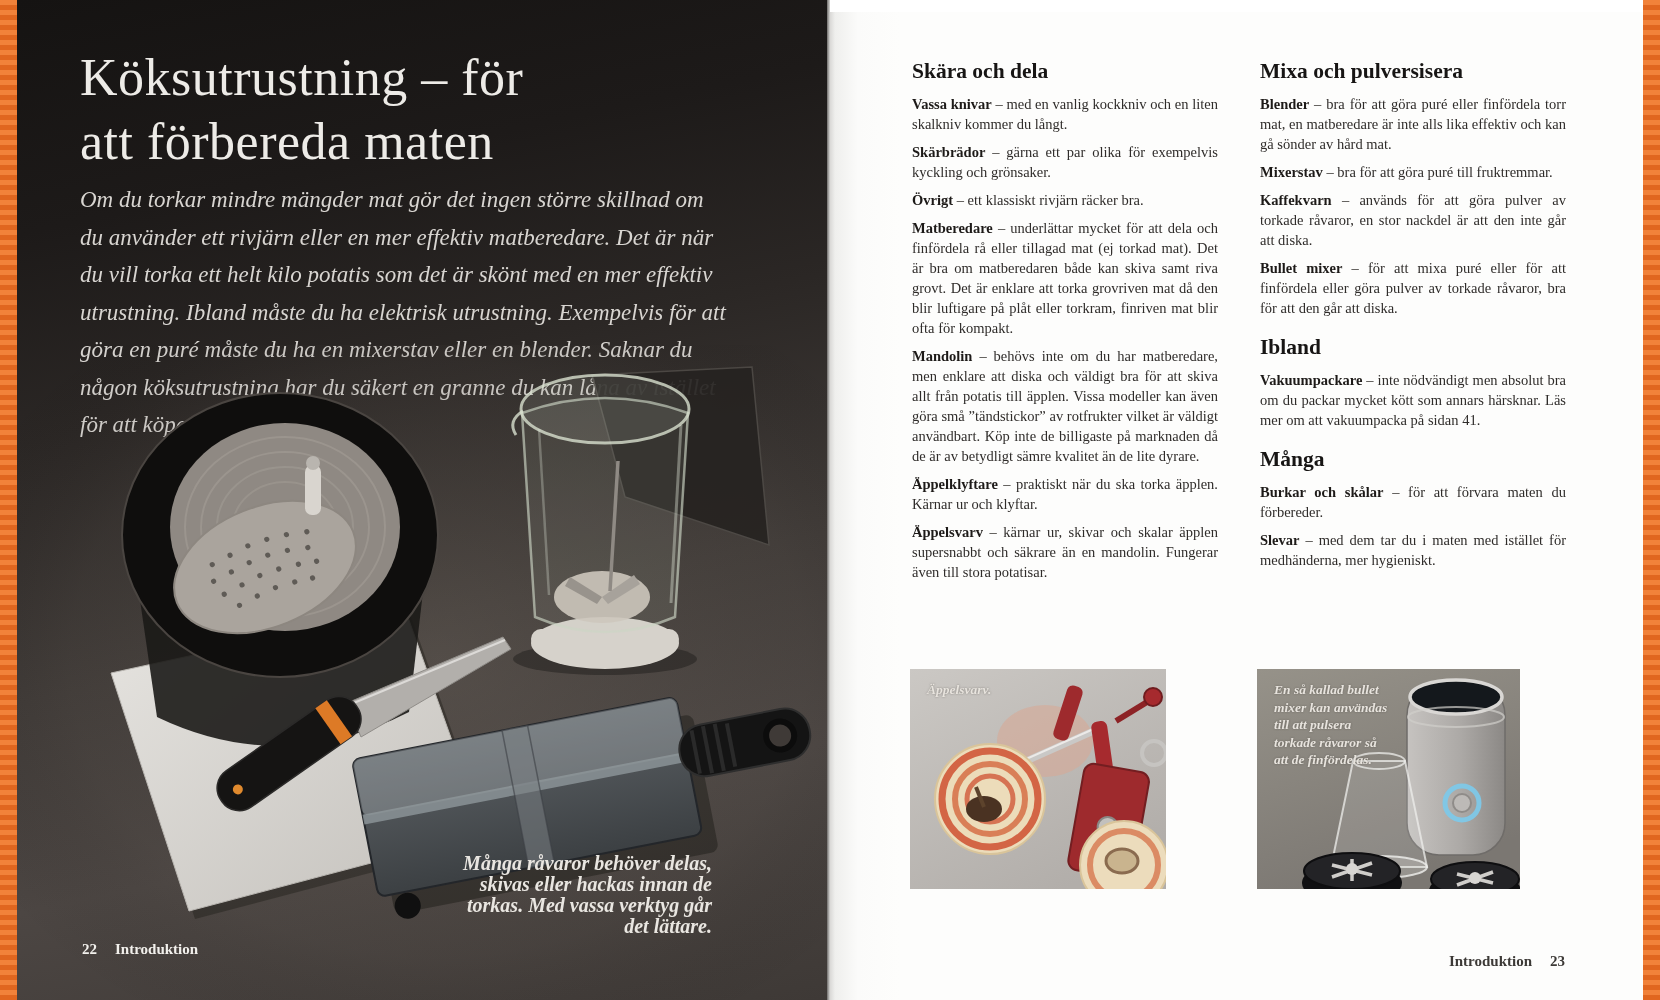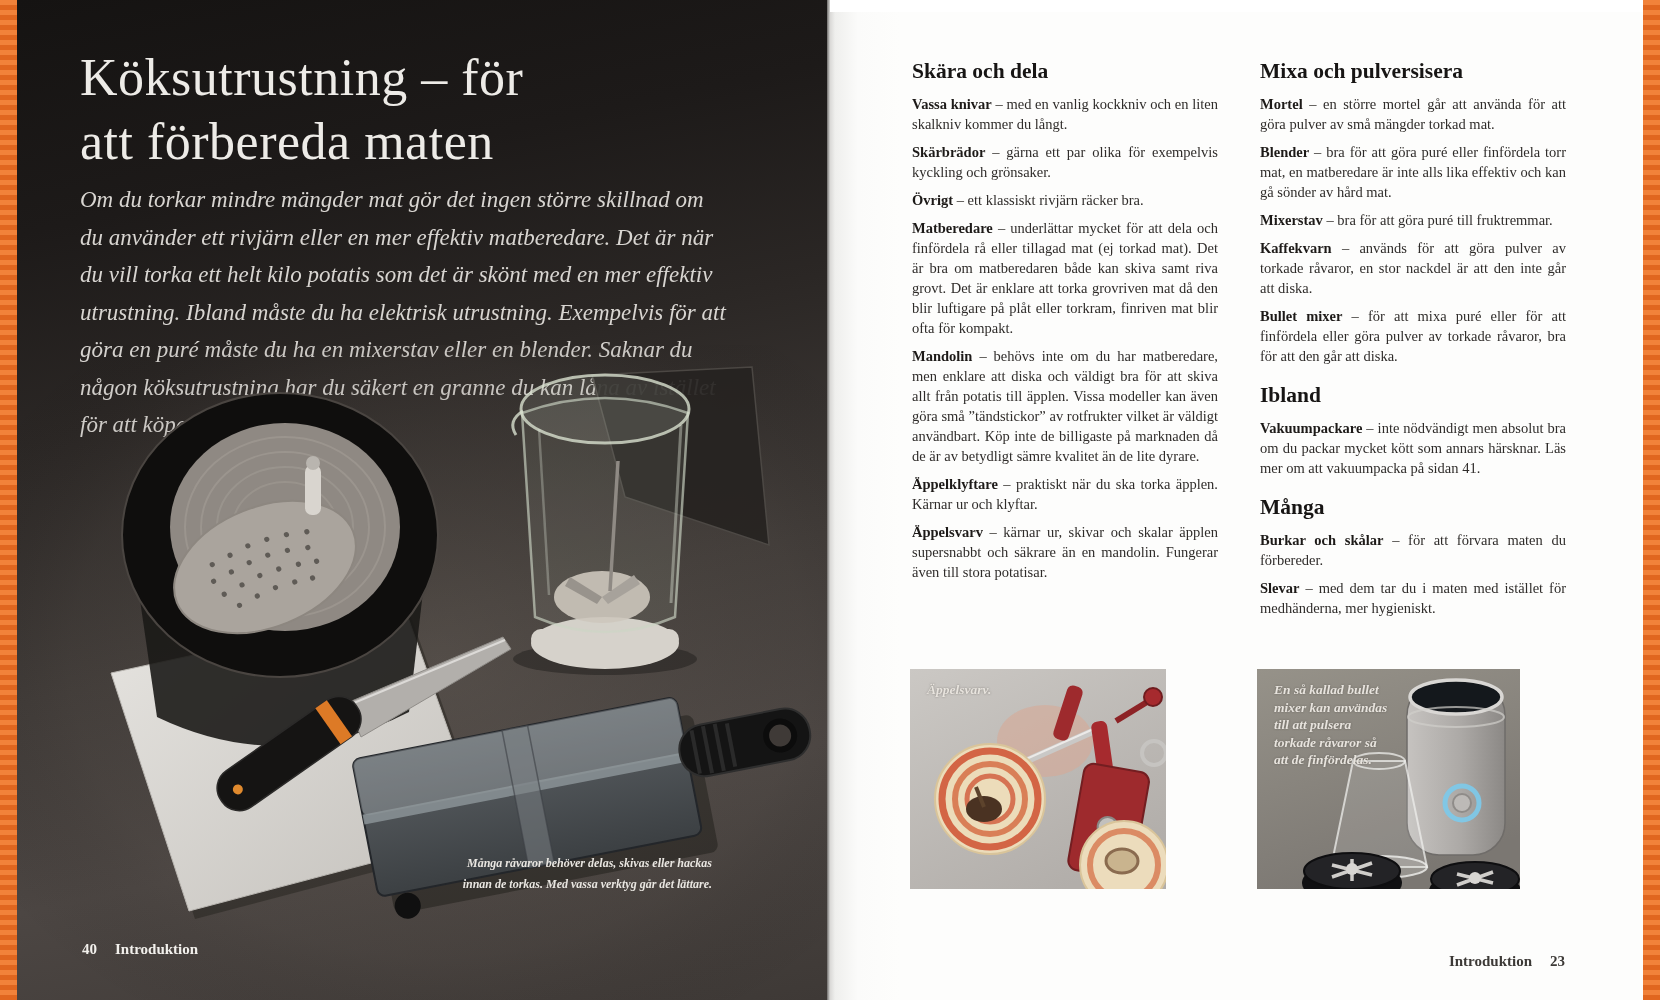--- a/index.html
+++ b/index.html
@@ -12,21 +12,21 @@
   #edge-right{left:1643px;}
   
   #page-left{position:absolute;left:17px;top:0;width:810px;height:1000px;overflow:hidden;
     background:linear-gradient(168deg,#151312 0%,#1d1a19 20%,#2b2725 38%,#403b38 60%,#4c4643 78%,#3e3936 100%);}
   #left-title{position:absolute;left:63px;top:46px;width:700px;
     font-size:52px;line-height:64px;font-weight:400;color:#edebe7;letter-spacing:.5px;}
   #left-intro{position:absolute;left:63px;top:181px;width:652px;
     font-style:italic;font-size:23px;line-height:37.5px;color:#d8d5d1;}
   #equip-photo{position:absolute;left:0;top:345px;width:810px;height:655px;}
   #left-photo-caption{position:absolute;right:115px;top:853px;width:250px;text-align:right;
-    font-style:italic;font-weight:600;font-size:12px;line-height:21px;color:#e9e6e1;}
+    font-style:italic;font-weight:600;font-size:20px;line-height:21px;color:#e9e6e1;}
   .footer{position:absolute;top:941px;font-size:15px;font-weight:bold;}
   #footer-left{left:65px;color:#f2f0ec;}
   #footer-right{right:78px;text-align:right;color:#3c3936;}
   .footer .num-gap{display:inline-block;width:18px;}
   
   #spine{position:absolute;left:827px;top:0;width:3px;height:1000px;
     background:linear-gradient(90deg,#6f6d6b,#d9d9d7);}
   
   #page-right{position:absolute;left:830px;top:0;width:813px;height:1000px;overflow:hidden;
     background:linear-gradient(90deg,#d9d8d6 0px,#efefed 5px,#fbfbfa 28px,#fdfdfc 70px);margin-top:12px;}
@@ -169,42 +169,41 @@
           <line x1="720" y1="416" x2="720" y2="460" stroke="#2a2a2a" stroke-width="4"></line>
           <circle cx="770" cy="438" r="14" fill="#3f3a37" stroke="#0c0c0c" stroke-width="6"></circle>
         </g>
         <circle cx="372" cy="534" r="13" fill="#101010"></circle>
       </g>
     </svg>
 
     <div id="left-photo-caption">Många råvaror behöver delas, skivas eller hackas innan de torkas. Med vassa verktyg går det lättare.</div>
 
     <div id="footer-left" class="footer">
-      <span>40</span><span class="num-gap"></span><span>Introduktion</span>
+      <span>22</span><span class="num-gap"></span><span>Introduktion</span>
     </div>
   </div>
 
   <div id="spine"></div>
 
   <div id="page-right">
 
     <div id="col1" class="col">
       <h2 class="section-heading">Skära och dela</h2>
       <p class="entry"><b class="term">Vassa knivar</b><span> – med en vanlig kockkniv och en liten skalkniv kommer du långt.</span></p>
       <p class="entry"><b class="term">Skärbrädor</b><span> – gärna ett par olika för exempelvis kyckling och grönsaker.</span></p>
       <p class="entry"><b class="term">Övrigt</b><span> – ett klassiskt rivjärn räcker bra.</span></p>
       <p class="entry"><b class="term">Matberedare</b><span> – underlättar mycket för att dela och finfördela rå eller tillagad mat (ej torkad mat). Det är bra om matberedaren både kan skiva samt riva grovt. Det är enklare att torka grovriven mat då den blir luftigare på plåt eller torkram, finriven mat blir ofta för kompakt.</span></p>
       <p class="entry"><b class="term">Mandolin</b><span> – behövs inte om du har matberedare, men enklare att diska och väldigt bra för att skiva allt från potatis till äpplen. Vissa modeller kan även göra små ”tändstickor” av rotfrukter vilket är väldigt användbart. Köp inte de billigaste på marknaden då de är av betydligt sämre kvalitet än de lite dyrare.</span></p>
       <p class="entry"><b class="term">Äppelklyftare</b><span> – praktiskt när du ska torka äpplen. Kärnar ur och klyftar.</span></p>
       <p class="entry"><b class="term">Äppelsvarv</b><span> – kärnar ur, skivar och skalar äpplen supersnabbt och säkrare än en mandolin. Fungerar även till stora potatisar.</span></p>
     </div>
 
     <div id="col2" class="col">
       <h2 class="section-heading">Mixa och pulversisera</h2>
-      <p class="entry"><b class="term">Mortel</b><span> – en större mortel går att använda för att göra pulver av små mängder torkad mat.</span></p>
       <p class="entry"><b class="term">Blender</b><span> – bra för att göra puré eller finfördela torr mat, en matberedare är inte alls lika effektiv och kan gå sönder av hård mat.</span></p>
       <p class="entry"><b class="term">Mixerstav</b><span> – bra för att göra puré till fruktremmar.</span></p>
       <p class="entry"><b class="term">Kaffekvarn</b><span> – används för att göra pulver av torkade råvaror, en stor nackdel är att den inte går att diska.</span></p>
       <p class="entry"><b class="term">Bullet mixer</b><span> – för att mixa puré eller för att finfördela eller göra pulver av torkade råvaror, bra för att den går att diska.</span></p>
 
       <h2 class="section-heading mt">Ibland</h2>
       <p class="entry"><b class="term">Vakuumpackare</b><span> – inte nödvändigt men absolut bra om du packar mycket kött som annars härsknar. Läs mer om att vakuumpacka på sidan 41.</span></p>
 
       <h2 class="section-heading mt">Många</h2>
       <p class="entry"><b class="term">Burkar och skålar</b><span> – för att förvara maten du förbereder.</span></p>

